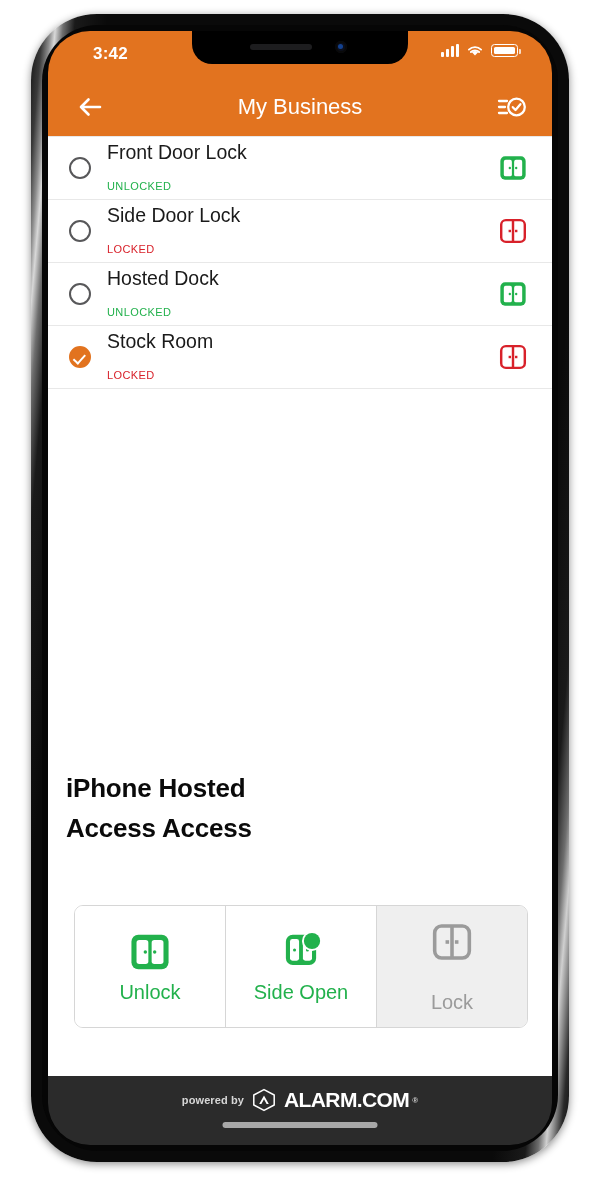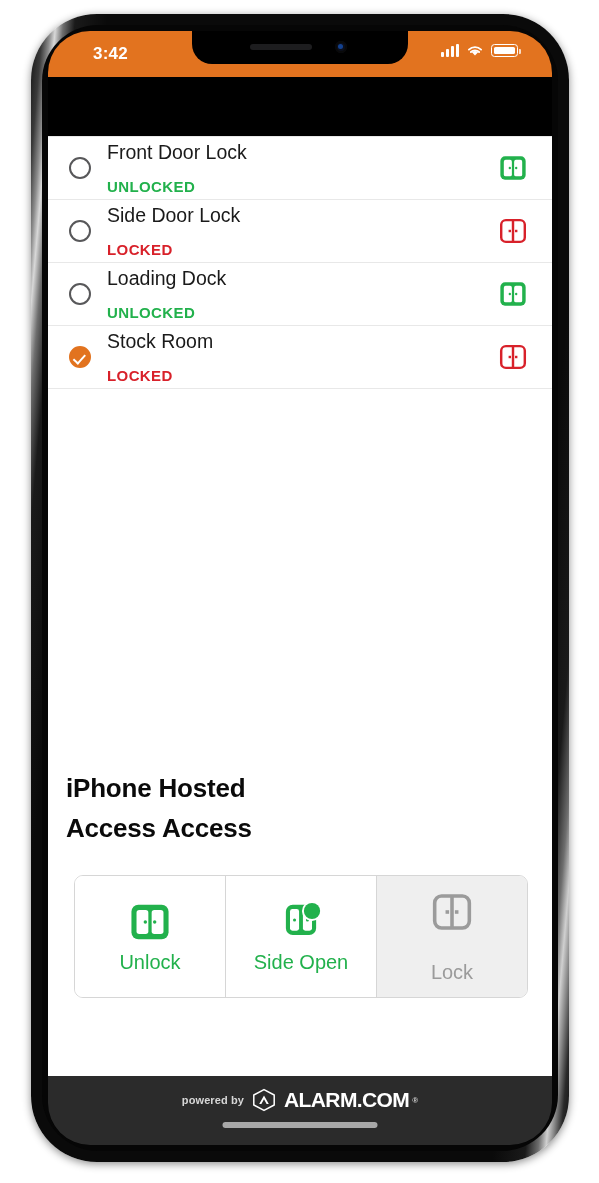--- a/index.html
+++ b/index.html
@@ -260,22 +260,22 @@
     display: flex;
     flex-direction: column;
     justify-content: center;
   }
   .row-name {
     font-size: 19.5px;
     color: #1a1a1a;
     line-height: 23px;
   }
   .row-status {
-    font-size: 15px;
-    font-weight: bold;
+    font-size: 11px;
+    font-weight: normal;
     letter-spacing: 0.4px;
     margin-top: 14px;
     line-height: 17px;
   }
   .row-status.unlocked { color: #22b14c; }
   .row-status.locked   { color: #d8212a; }
 
   .row-icon {
     margin-right: 24px;
     width: 30px; height: 30px;
@@ -291,21 +291,21 @@
     font-weight: bold;
     color: #0a0a0a;
     line-height: 40px;
     letter-spacing: -0.2px;
   }
 
   
   #action-bar {
     position: absolute;
     left: 26px;
-    top: 739px;
+    top: 769px;
     width: 452px;
     height: 121px;
     display: flex;
     border: 1px solid #d6d6d6;
     border-radius: 9px;
     overflow: hidden;
     background: #fff;
   }
   .action-btn {
     flex: 1;
@@ -402,20 +402,39 @@
         <path d="M9 11.6 L5.9 8.3 a4.4 4.4 0 0 1 6.2 0 Z" fill="#fff"></path>
         <path d="M2.9 5.6 a8.8 8.8 0 0 1 12.2 0" stroke="#fff" stroke-width="1.9" fill="none" stroke-linecap="round"></path>
         <path d="M4.9 8.0 a6 6 0 0 1 8.2 0" stroke="#fff" stroke-width="1.9" fill="none" stroke-linecap="round"></path>
       </svg>
       <span class="battery">
           <i></i>
         </span>
     </div>
   </div>
 
+  <div id="nav-bar">
+    <div id="back-button">
+      <svg width="40" height="36" viewBox="0 0 40 36">
+        <path d="M28 18 H9 M16.5 10.5 L9 18 L16.5 25.5" stroke="#fff" stroke-width="2.6" fill="none" stroke-linecap="round" stroke-linejoin="round"></path>
+      </svg>
+    </div>
+    <div id="nav-title">My Business</div>
+    <div id="list-check-button">
+      <svg width="38" height="34" viewBox="0 0 38 34">
+        <g stroke="#fff" stroke-width="2.3" stroke-linecap="round">
+          <line x1="7" y1="11" x2="15" y2="11"></line>
+          <line x1="7" y1="17" x2="13" y2="17"></line>
+          <line x1="7" y1="23" x2="15" y2="23"></line>
+        </g>
+        <circle cx="24.5" cy="17" r="8.3" stroke="#fff" stroke-width="2.3" fill="none"></circle>
+        <path d="M20.8 17.2 L23.5 20 L28.4 14.2" stroke="#fff" stroke-width="2.3" fill="none" stroke-linecap="round" stroke-linejoin="round"></path>
+      </svg>
+    </div>
+  </div>
 
   <div id="notch">
     <div id="notch-speaker"></div>
     <div id="notch-camera"></div>
   </div>
 
   <div id="content">
     <div id="lock-list">
         <div class="lock-row">
           <div class="radio"></div>
@@ -440,21 +459,21 @@
           <div class="row-icon"><svg width="30" height="30" viewBox="0 0 32 32">
               <rect x="3.4" y="4.4" width="25.2" height="23.2" rx="5" ry="5" fill="none" stroke="#d8212a" stroke-width="2.6"></rect>
               <line x1="16" y1="4.4" x2="16" y2="27.6" stroke="#d8212a" stroke-width="2.6"></line>
               <rect x="11.3" y="14.7" width="2.6" height="2.6" fill="#d8212a"></rect>
               <rect x="18.1" y="14.7" width="2.6" height="2.6" fill="#d8212a"></rect>
             </svg></div>
         </div>
         <div class="lock-row">
           <div class="radio"></div>
           <div class="row-texts">
-            <div class="row-name">Loading Dock</div>
+            <div class="row-name">Hosted Dock</div>
             <div class="row-status unlocked">UNLOCKED</div>
           </div>
           <div class="row-icon"><svg width="30" height="30" viewBox="0 0 32 32">
               <rect x="2.5" y="3.5" width="27" height="25" rx="5" ry="5" fill="#22b14c"></rect>
               <rect x="6.2" y="7.2" width="8.6" height="17.6" rx="2" ry="2" fill="#ffffff"></rect>
               <rect x="17.2" y="7.2" width="8.6" height="17.6" rx="2" ry="2" fill="#ffffff"></rect>
               <circle cx="12.6" cy="16" r="1.25" fill="#22b14c"></circle>
               <circle cx="19.4" cy="16" r="1.25" fill="#22b14c"></circle>
             </svg></div>
         </div>

